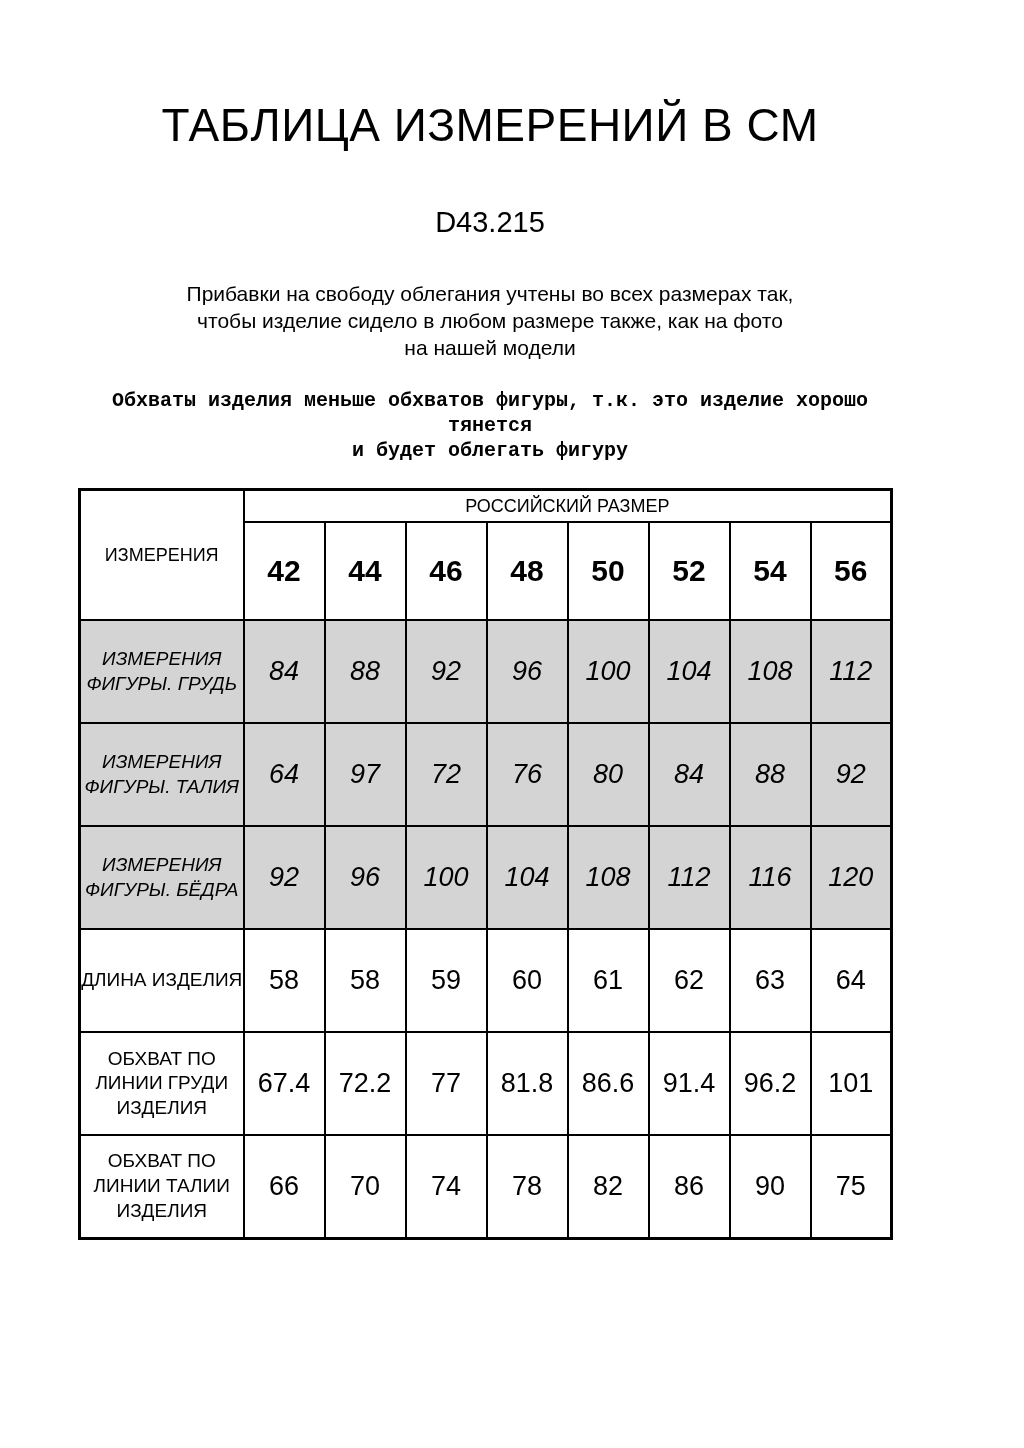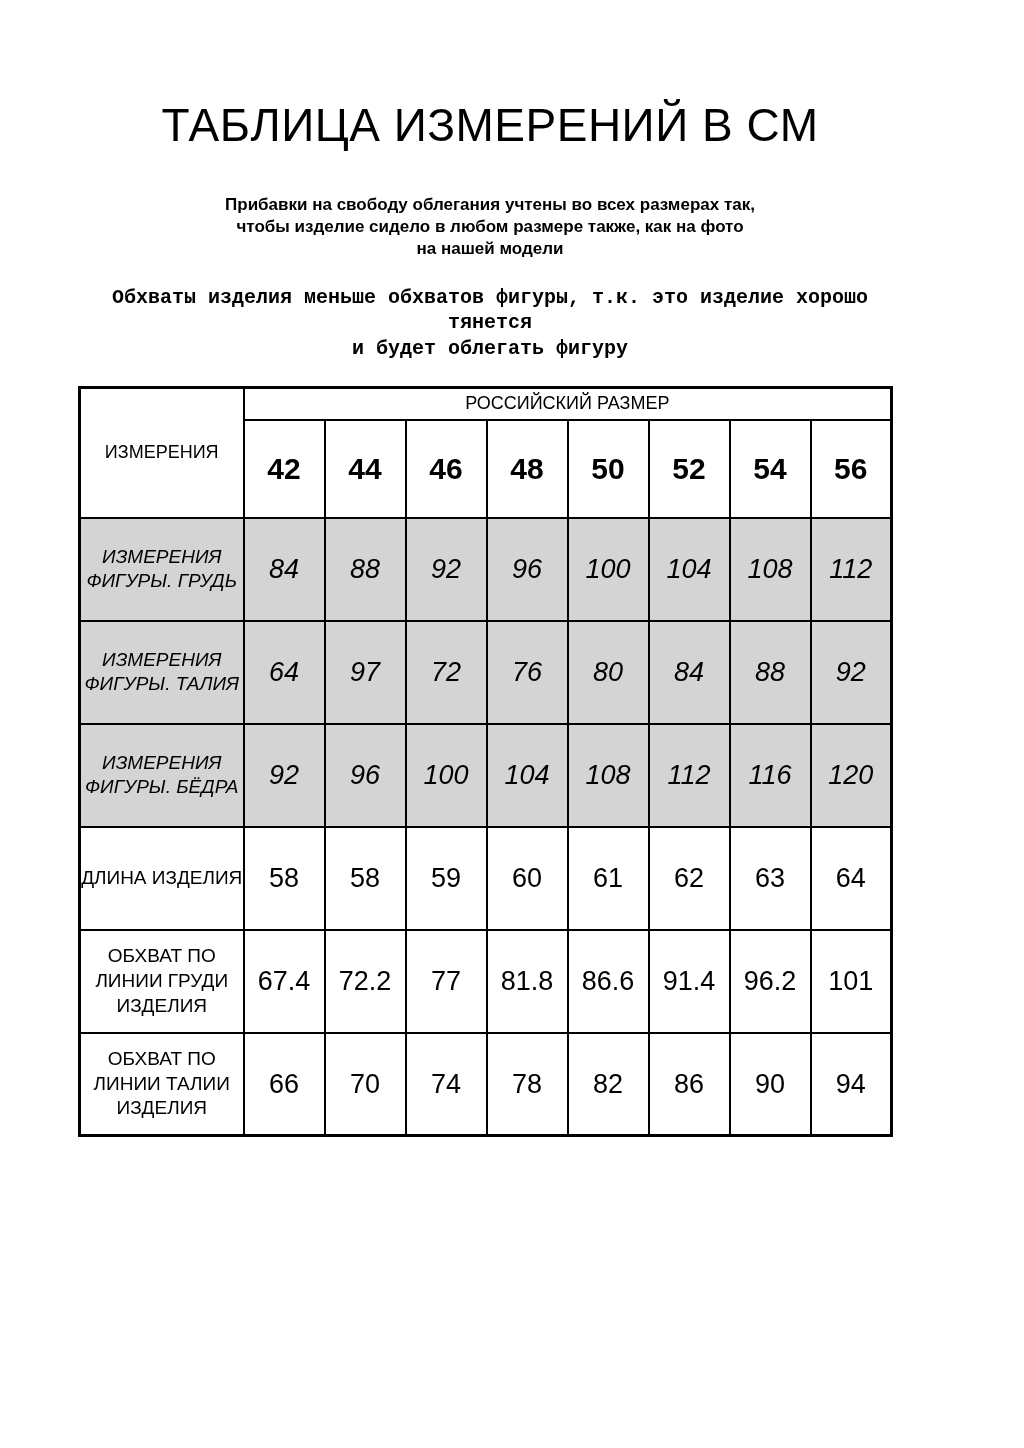--- a/index.html
+++ b/index.html
@@ -29,22 +29,22 @@
     letter-spacing: 0.5px;
     white-space: nowrap;
   }
   .doc-code {
     margin-top: 54px;
     font-size: 29px;
     font-weight: 400;
   }
   .note-primary {
     margin-top: 42px;
-    font-size: 17px;
-    font-weight: bold;
+    font-size: 21px;
+    font-weight: normal;
     line-height: 1.28;
     white-space: pre-line;
   }
   .note-secondary {
     margin-top: 26px;
     font-size: 20px;
     font-weight: bold;
     line-height: 1.26;
     white-space: pre-line;
     font-family: Liberation Mono, monospace;
@@ -88,20 +88,21 @@
   tr.plain td { background: #ffffff; margin-top: 45px; }
 </style>
 </head>
 <body>
 
 <div class="page">
   <div class="content">
 
     <h1 class="doc-title">ТАБЛИЦА ИЗМЕРЕНИЙ В СМ</h1>
 
+    <div class="doc-code">D43.215</div>
 
     <div class="note-primary">Прибавки на свободу облегания учтены во всех размерах так,
 чтобы изделие сидело в любом размере также, как на фото
 на нашей модели</div>
 
     <div class="note-secondary">Обхваты изделия меньше обхватов фигуры, т.к. это изделие хорошо тянется
 и будет облегать фигуру</div>
 
     <table class="size-table">
       <colgroup>
@@ -196,19 +197,19 @@
           <td class="row-label">ОБХВАТ ПО
 ЛИНИИ ТАЛИИ
 ИЗДЕЛИЯ</td>
           <td class="value-cell">66</td>
           <td class="value-cell">70</td>
           <td class="value-cell">74</td>
           <td class="value-cell">78</td>
           <td class="value-cell">82</td>
           <td class="value-cell">86</td>
           <td class="value-cell">90</td>
-          <td class="value-cell">94</td>
+          <td class="value-cell">75</td>
         </tr>
       </tbody>
     </table>
 
   </div>
 </div>
 
 </body></html>

